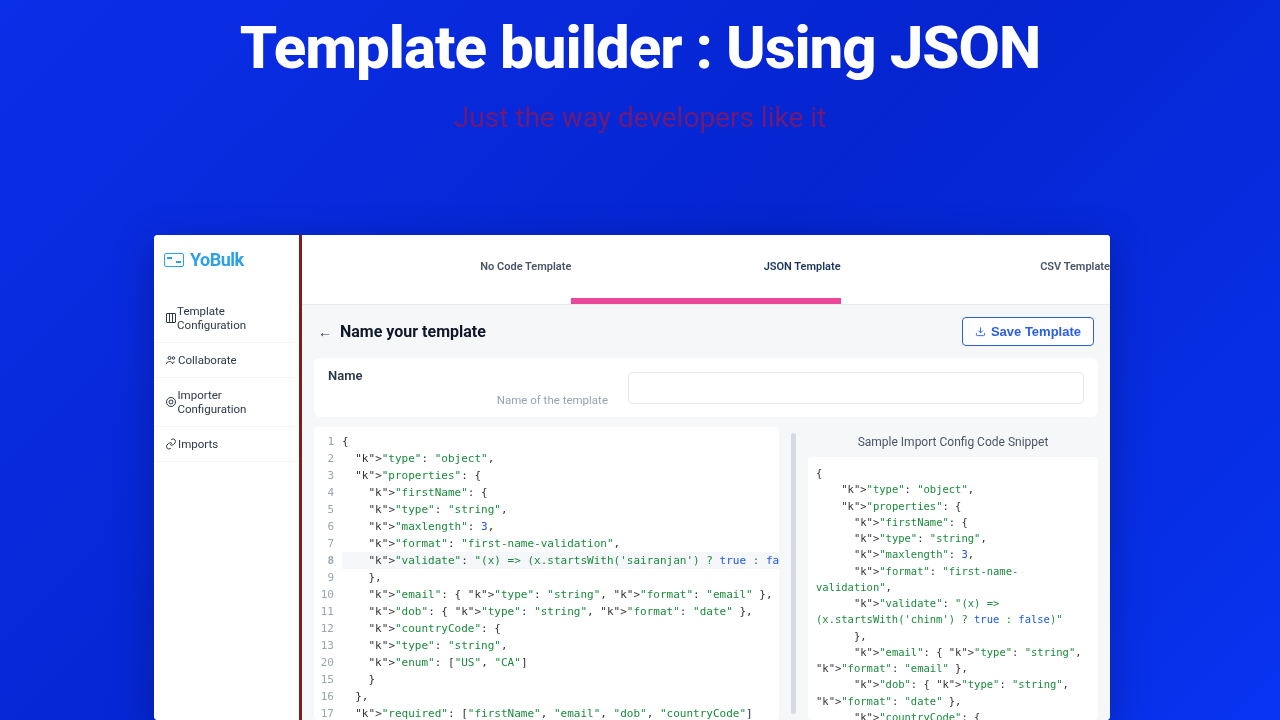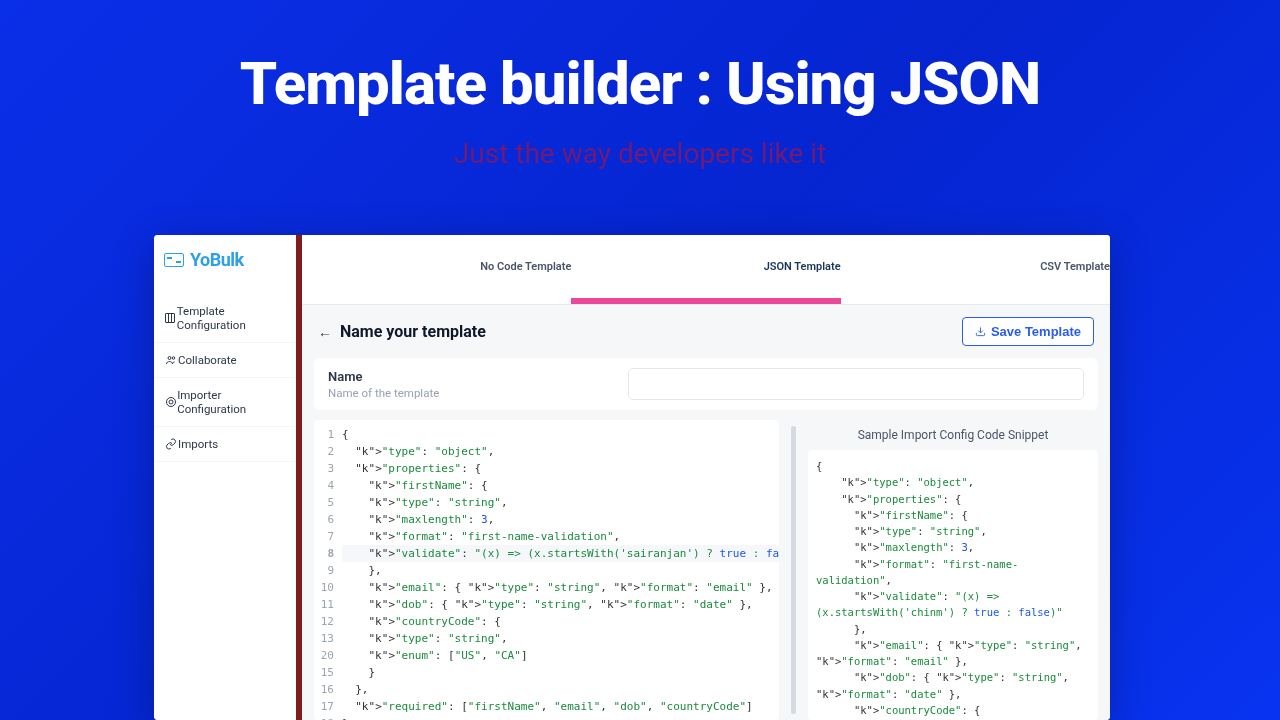--- a/index.html
+++ b/index.html
@@ -7,21 +7,21 @@
   font-family: -apple-system, BlinkMacSystemFont, "Segoe UI", Roboto, sans-serif;
   background: linear-gradient(135deg, #0a2fe8 0%, #0525d0 50%, #0833f0 100%);
   width: 1280px;
   height: 720px;
   overflow: hidden;
   position: relative;
 }
 .hero {
   text-align: center;
   color: #fff;
-  padding-top: 48px;
+  margin-top: 12px;
 }
 .hero h1 {
   font-size: 60px;
   font-weight: 800;
   letter-spacing: -1px;
 }
 .hero p {
   font-size: 28px;
   font-weight: 400;
   margin-top: 18px;
@@ -34,21 +34,21 @@
   width: 956px;
   height: 485px;
   background: #fff;
   border-radius: 4px;
   display: flex;
   overflow: hidden;
   box-shadow: 0 10px 40px rgba(0,0,0,0.25);
 }
 .sidebar {
   width: 148px;
-  border-right: 6px solid #7f1d1d;
+  border-right: 3px solid #7f1d1d;
   background: #fff;
   padding: 10px 0;
   flex-shrink: 0;
 }
 .brand {
   display: flex;
   align-items: center;
   gap: 6px;
   padding: 4px 10px 24px 10px;
 }
@@ -164,21 +164,22 @@
 }
 .name-left { flex: 0 0 280px; }
 .name-label {
   font-size: 13px;
   font-weight: 600;
   color: #2d3748;
 }
 .name-hint {
   font-size: 11.5px;
   color: #98a2b3;
-  margin-top: 2px;
+  margin-top: 10px;
+  text-align: right;
 }
 .name-input {
   flex: 1;
   height: 32px;
   border: 1px solid #e5e7eb;
   border-radius: 5px;
   background: #fff;
 }
 .editor-row {
   display: flex;

